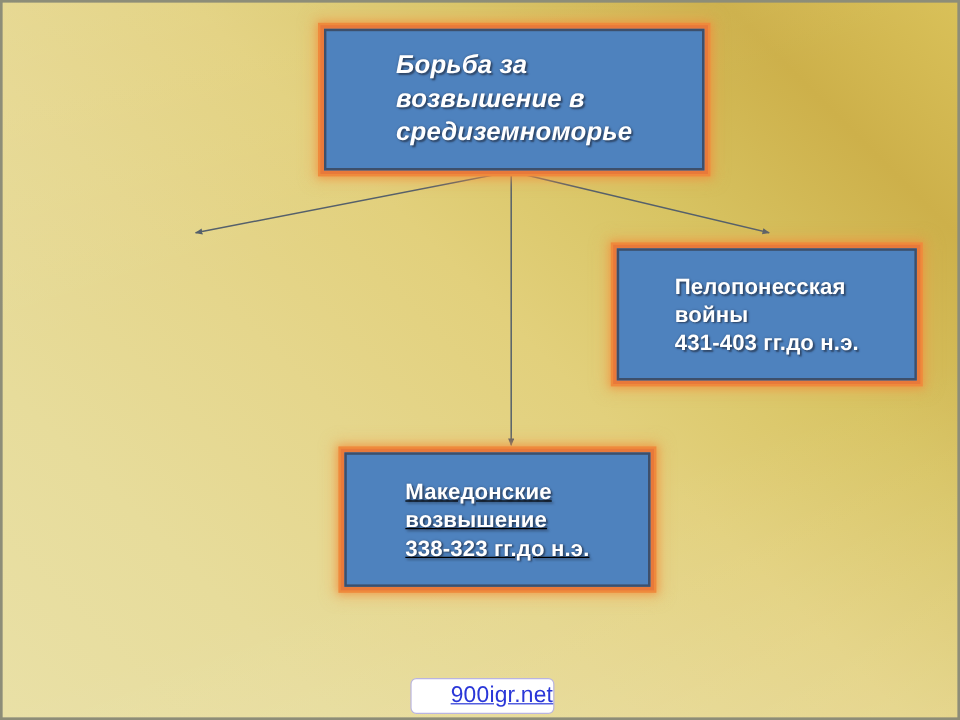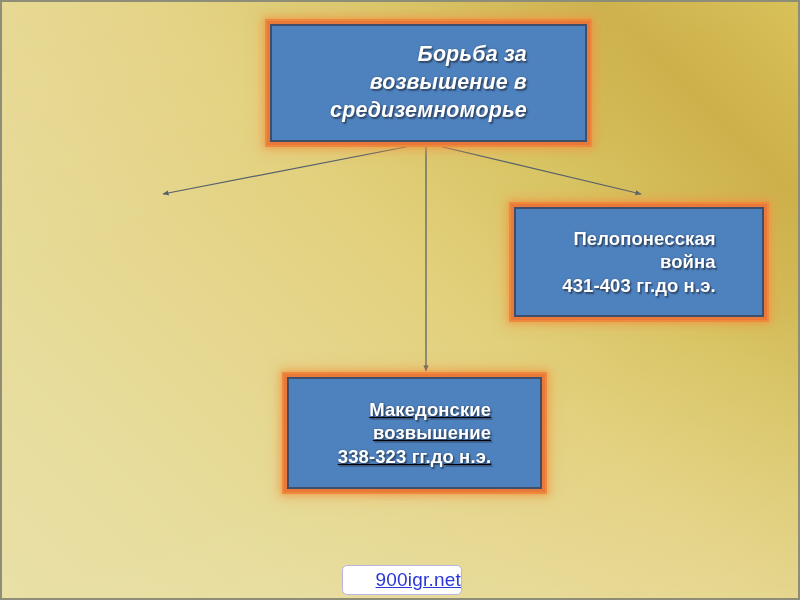--- a/index.html
+++ b/index.html
@@ -54,21 +54,21 @@
   }
 
   
   .node {
     position: absolute;
     z-index: 2;
     box-sizing: border-box;
     display: flex;
     align-items: center;
     justify-content: center;
-    text-align: right;
+    text-align: left;
     background: #4e82be;
     border: 2px solid #3d4f6b;
     
     box-shadow:
       0 0 0 3px #e8793a,
       0 0 0 5px #ef8a3c,
       0 0 7px 6px rgba(240,140,60,0.72),
       0 0 13px 9px rgba(242,160,80,0.34);
   }
   .node .txt {
@@ -167,21 +167,21 @@
       <span>Борьба за</span><br>
       <span>возвышение в</span><br>
       <span>средиземноморье</span>
     </div>
   </div>
 
 
   <div class="node" id="node-right">
     <div class="txt">
       <span>Пелопонесская</span><br>
-      <span>война</span><br>
+      <span>войны</span><br>
       <span>431-403 гг.до н.э.</span>
     </div>
   </div>
 
   <div class="node" id="node-bottom">
     <div class="txt">
       <span>Македонские</span><br>
       <span>возвышение</span><br>
       <span>338-323 гг.до н.э.</span>
     </div>

